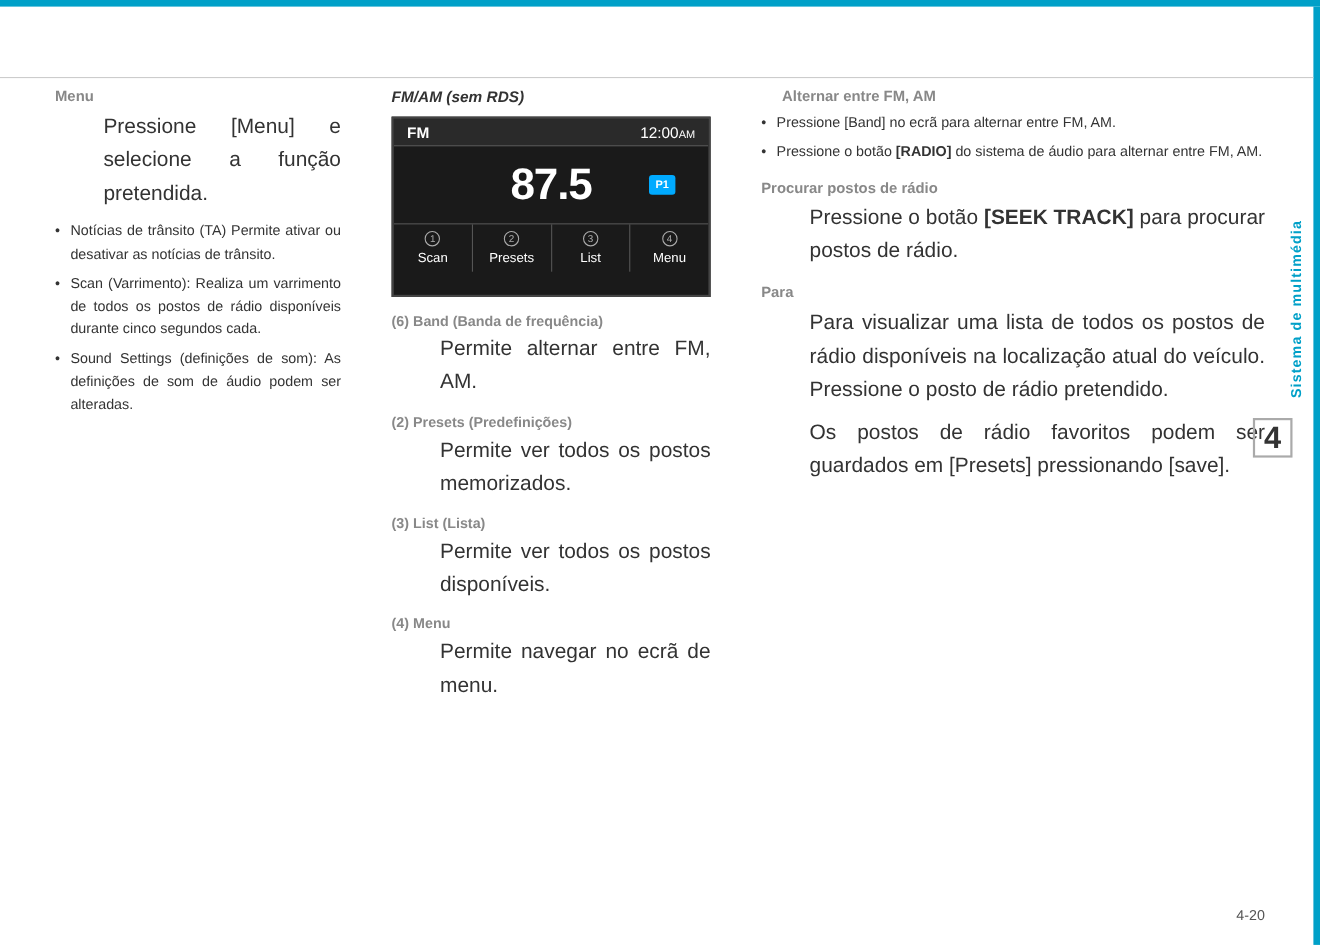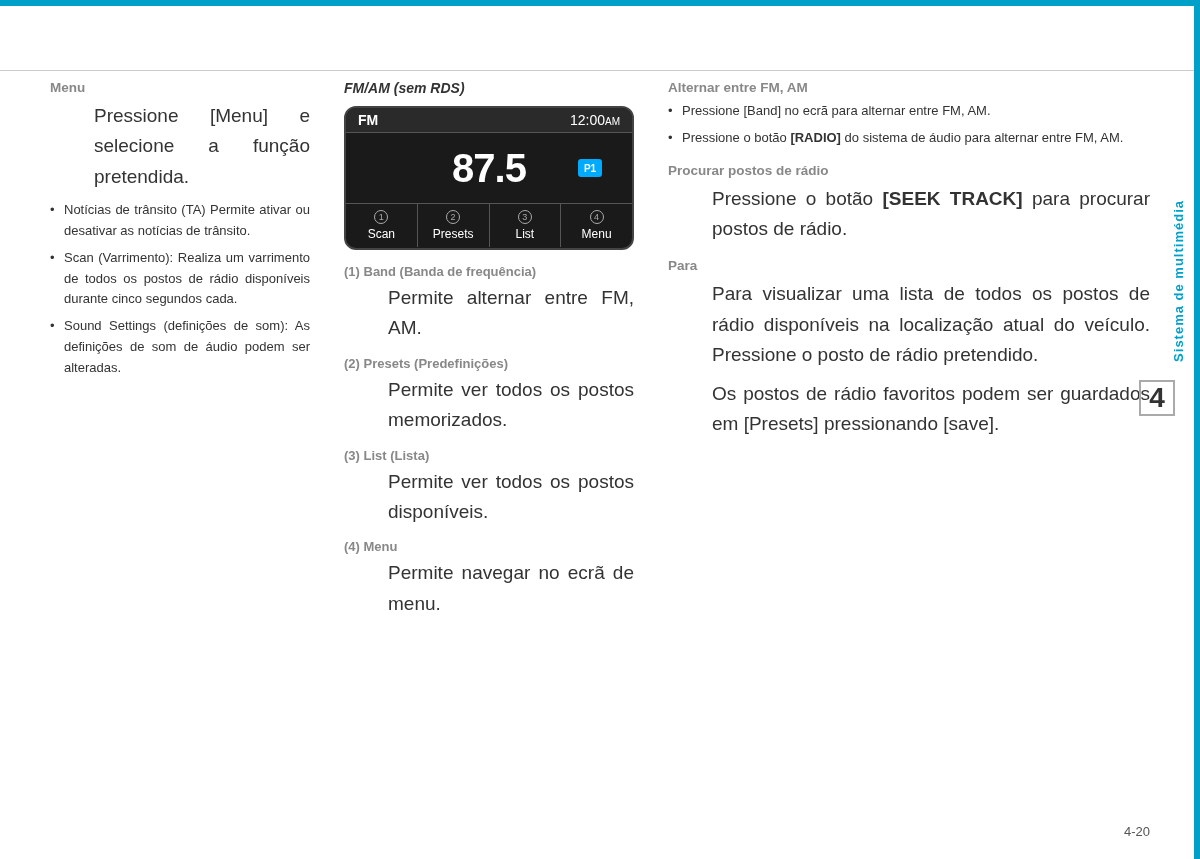--- a/index.html
+++ b/index.html
@@ -45,21 +45,21 @@
     }
 
     
     .content-area {
       position: absolute;
       top: 80px;
       left: 50px;
       right: 50px;
       bottom: 40px;
       display: flex;
-      gap: 4px;
+      gap: 16px;
     }
 
     
     .left-column {
       width: 280px;
       flex-shrink: 0;
       padding-right: 20px;
     }
 
     
@@ -156,23 +156,23 @@
       font-weight: bold;
       font-style: italic;
       color: #333;
       margin-bottom: 10px;
     }
 
     
     .radio-screen {
       background: #1a1a1a;
       border: 2px solid #444;
-      border-radius: 12px;
+      border-radius: 0;
       width: 290px;
-      height: 144px;
+      height: 164px;
       margin-bottom: 14px;
       overflow: hidden;
       position: relative;
     }
 
     .radio-header {
       background: #2a2a2a;
       display: flex;
       justify-content: space-between;
       align-items: center;
@@ -285,20 +285,21 @@
     .right-section-title {
       font-size: 13.5px;
       font-weight: bold;
       color: #888;
       margin-bottom: 6px;
       margin-top: 14px;
     }
 
     .right-section-title:first-child {
       margin-top: 0;
+      margin-left: 19px;
     }
 
     .bold-text {
       font-weight: bold;
     }
   </style>
 </head>
 <body>
 
 <div class="top-border"></div>
@@ -345,21 +346,21 @@
           <span class="radio-btn-label">List</span>
         </div>
         <div class="radio-btn">
           <span class="radio-btn-num"><span class="circled-num">4</span></span>
           <span class="radio-btn-label">Menu</span>
         </div>
       </div>
     </div>
 
     <div>
-      <div class="subsection-title">(1) Band (Banda de frequência)</div>
+      <div class="subsection-title">(6) Band (Banda de frequência)</div>
       <p class="body-text">Permite alternar entre FM, AM.</p>
 
       <div class="subsection-title">(2) Presets (Predefinições)</div>
       <p class="body-text">Permite ver todos os postos memorizados.</p>
 
       <div class="subsection-title">(3) List (Lista)</div>
       <p class="body-text">Permite ver todos os postos disponíveis.</p>
 
       <div class="subsection-title">(4) Menu</div>
       <p class="body-text">Permite navegar no ecrã de menu.</p>

